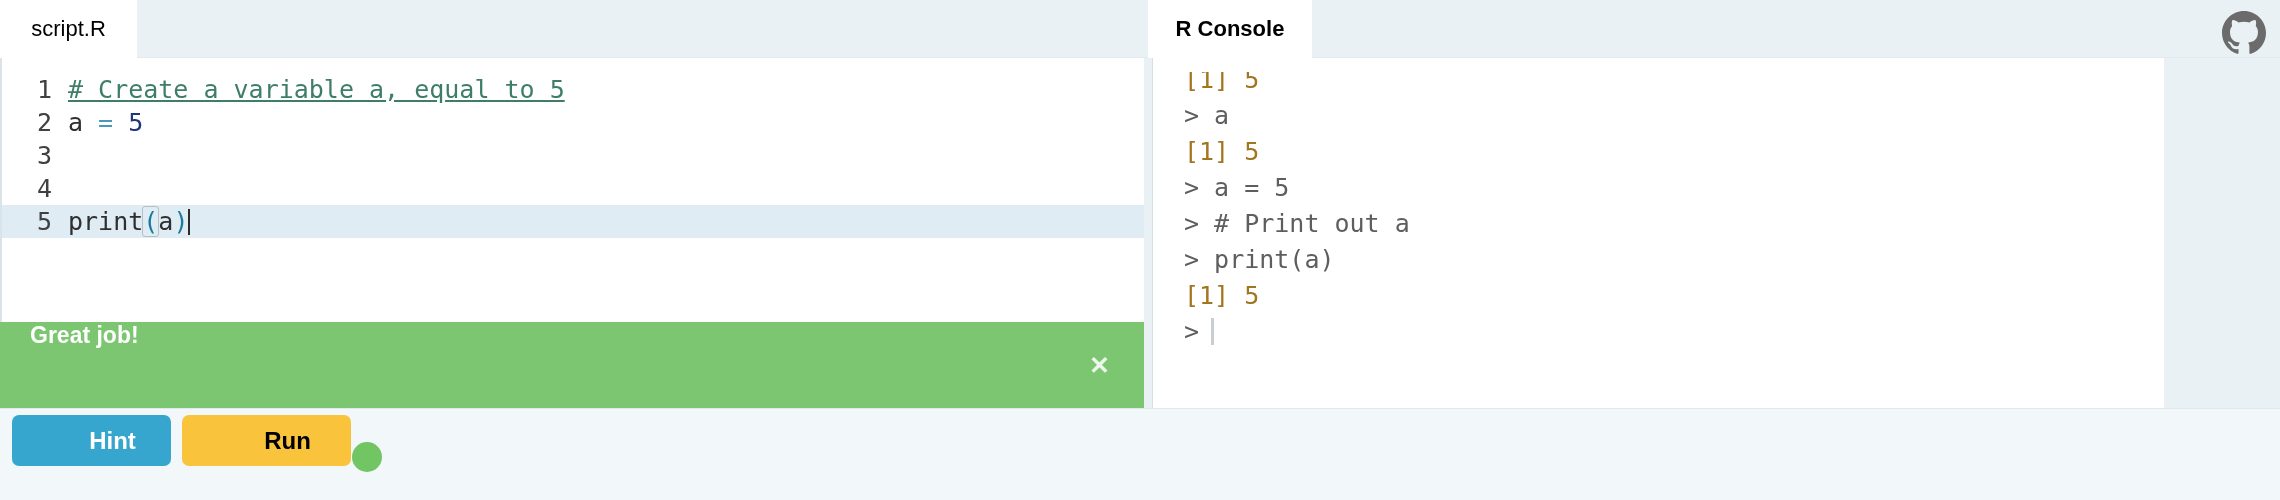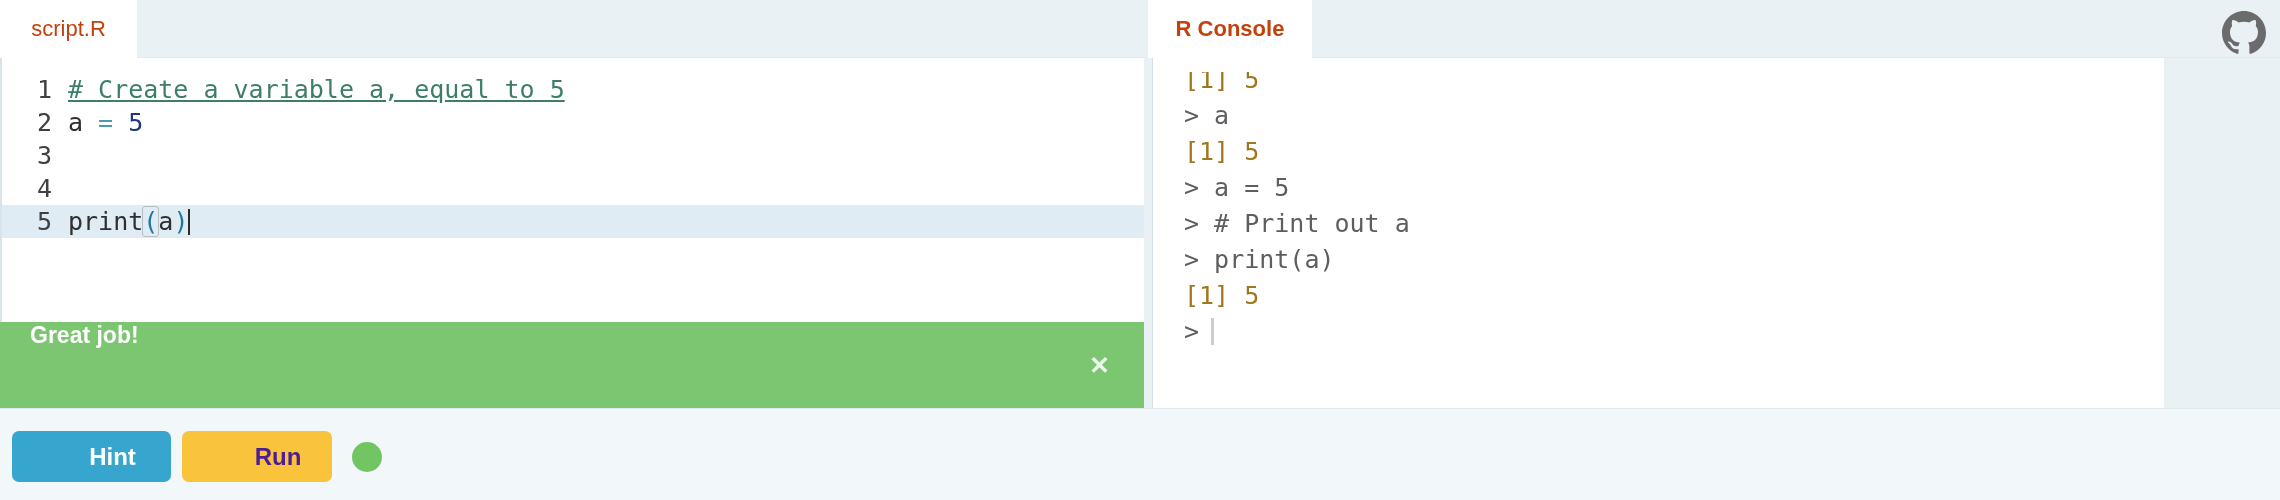--- a/index.html
+++ b/index.html
@@ -7,21 +7,21 @@
     position:relative; width:2280px; height:500px; overflow:hidden;
     background:#eaf1f5;
     font-family:"Liberation Sans", sans-serif;
     -webkit-font-smoothing:antialiased;
   }
   
   .tabbar-line{position:absolute; left:0; top:57px; width:2280px; height:1px; background:#e0eaef;}
   .tab{
     position:absolute; top:0; height:58px; background:#ffffff;
     display:flex; align-items:center; justify-content:center;
-    font-size:22px; color:#c2410c; z-index:3;
+    font-size:22px; color:#000000; z-index:3;
   }
   .tab-editor{left:0; width:137px;}
   .tab-console{left:1148px; width:164px;font-weight:bold;}
   
   .editor-panel{
     position:absolute; left:0; top:58px; width:1144px; height:264px;
     background:#ffffff; border-left:2px solid #d9e3e8; box-sizing:border-box;
     padding-top:15px; z-index:1;
     font-family:"DejaVu Sans Mono", monospace; font-size:25px; color:#2f2f2f;
   }
@@ -61,26 +61,26 @@
   .console-cursor{display:inline-block; width:3px; height:27px; background:#c9ced1; vertical-align:-5px; margin-left:12px;}
   
   .github{position:absolute; left:2222px; top:11px; width:44px; height:44px; cursor:pointer; z-index:4;}
   .github svg{display:block;}
   
   .bottombar{
     position:absolute; left:0; top:408px; width:2280px; height:92px;
     background:#f2f7fa; border-top:1px solid #dfe9ee; box-sizing:border-box; z-index:2;
   }
   .btn{
-    position:absolute; top:22px; height:51px; border:none; border-radius:7px;
+    position:absolute; top:6px; height:51px; border:none; border-radius:7px;
     font-family:"Liberation Sans", sans-serif; font-size:24px; font-weight:700; cursor:pointer;
     display:flex; align-items:center; justify-content:center;padding-left:48px;
   }
   .btn-hint{left:12px; width:159px; background:var(--hint-blue); color:#ffffff;}
-  .btn-run{left:182px; width:150px; background:var(--run-yellow); color:#4c1d95;}
+  .btn-run{left:182px; width:169px; background:var(--run-yellow); color:#000000;}
   .status-dot{position:absolute; left:352px; top:33px; width:30px; height:30px; border-radius:50%; background:var(--dot-green);}
 </style>
 </head>
 <body>
 
 <div class="app" style="--green-bar: #7cc671; --hint-blue: #36a6ce; --run-yellow: #f9c33c; --dot-green: #72c563; --output-orange: #a2751f; --comment-green: #3e7e68; --operator-blue: #4a98b5; --number-navy: #20357e; --paren-teal: #1d7a9c;">
 
   <div class="tabbar-line"></div>
 
   <div class="tab tab-editor">

